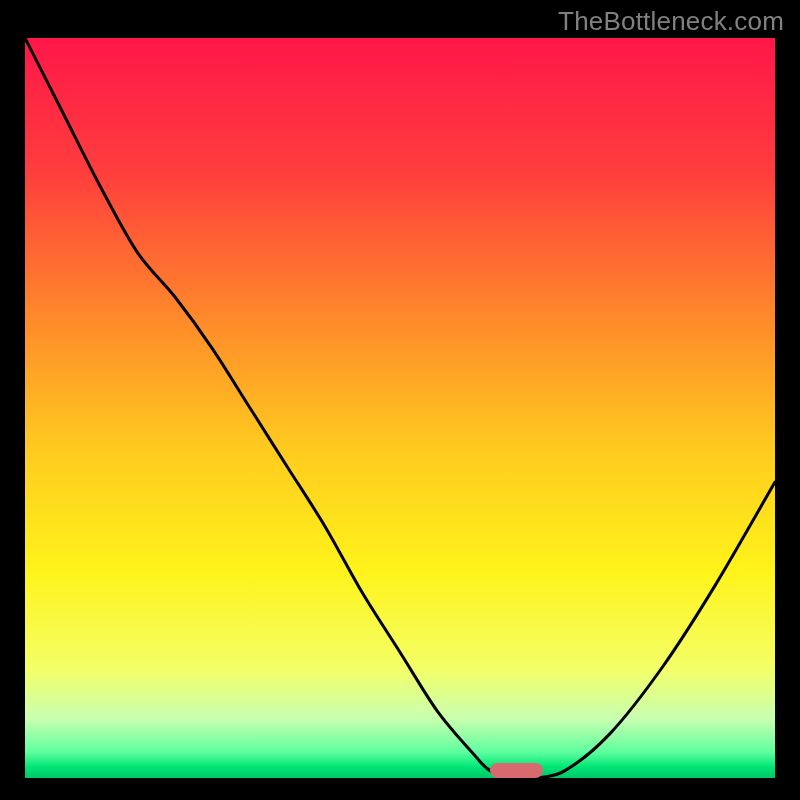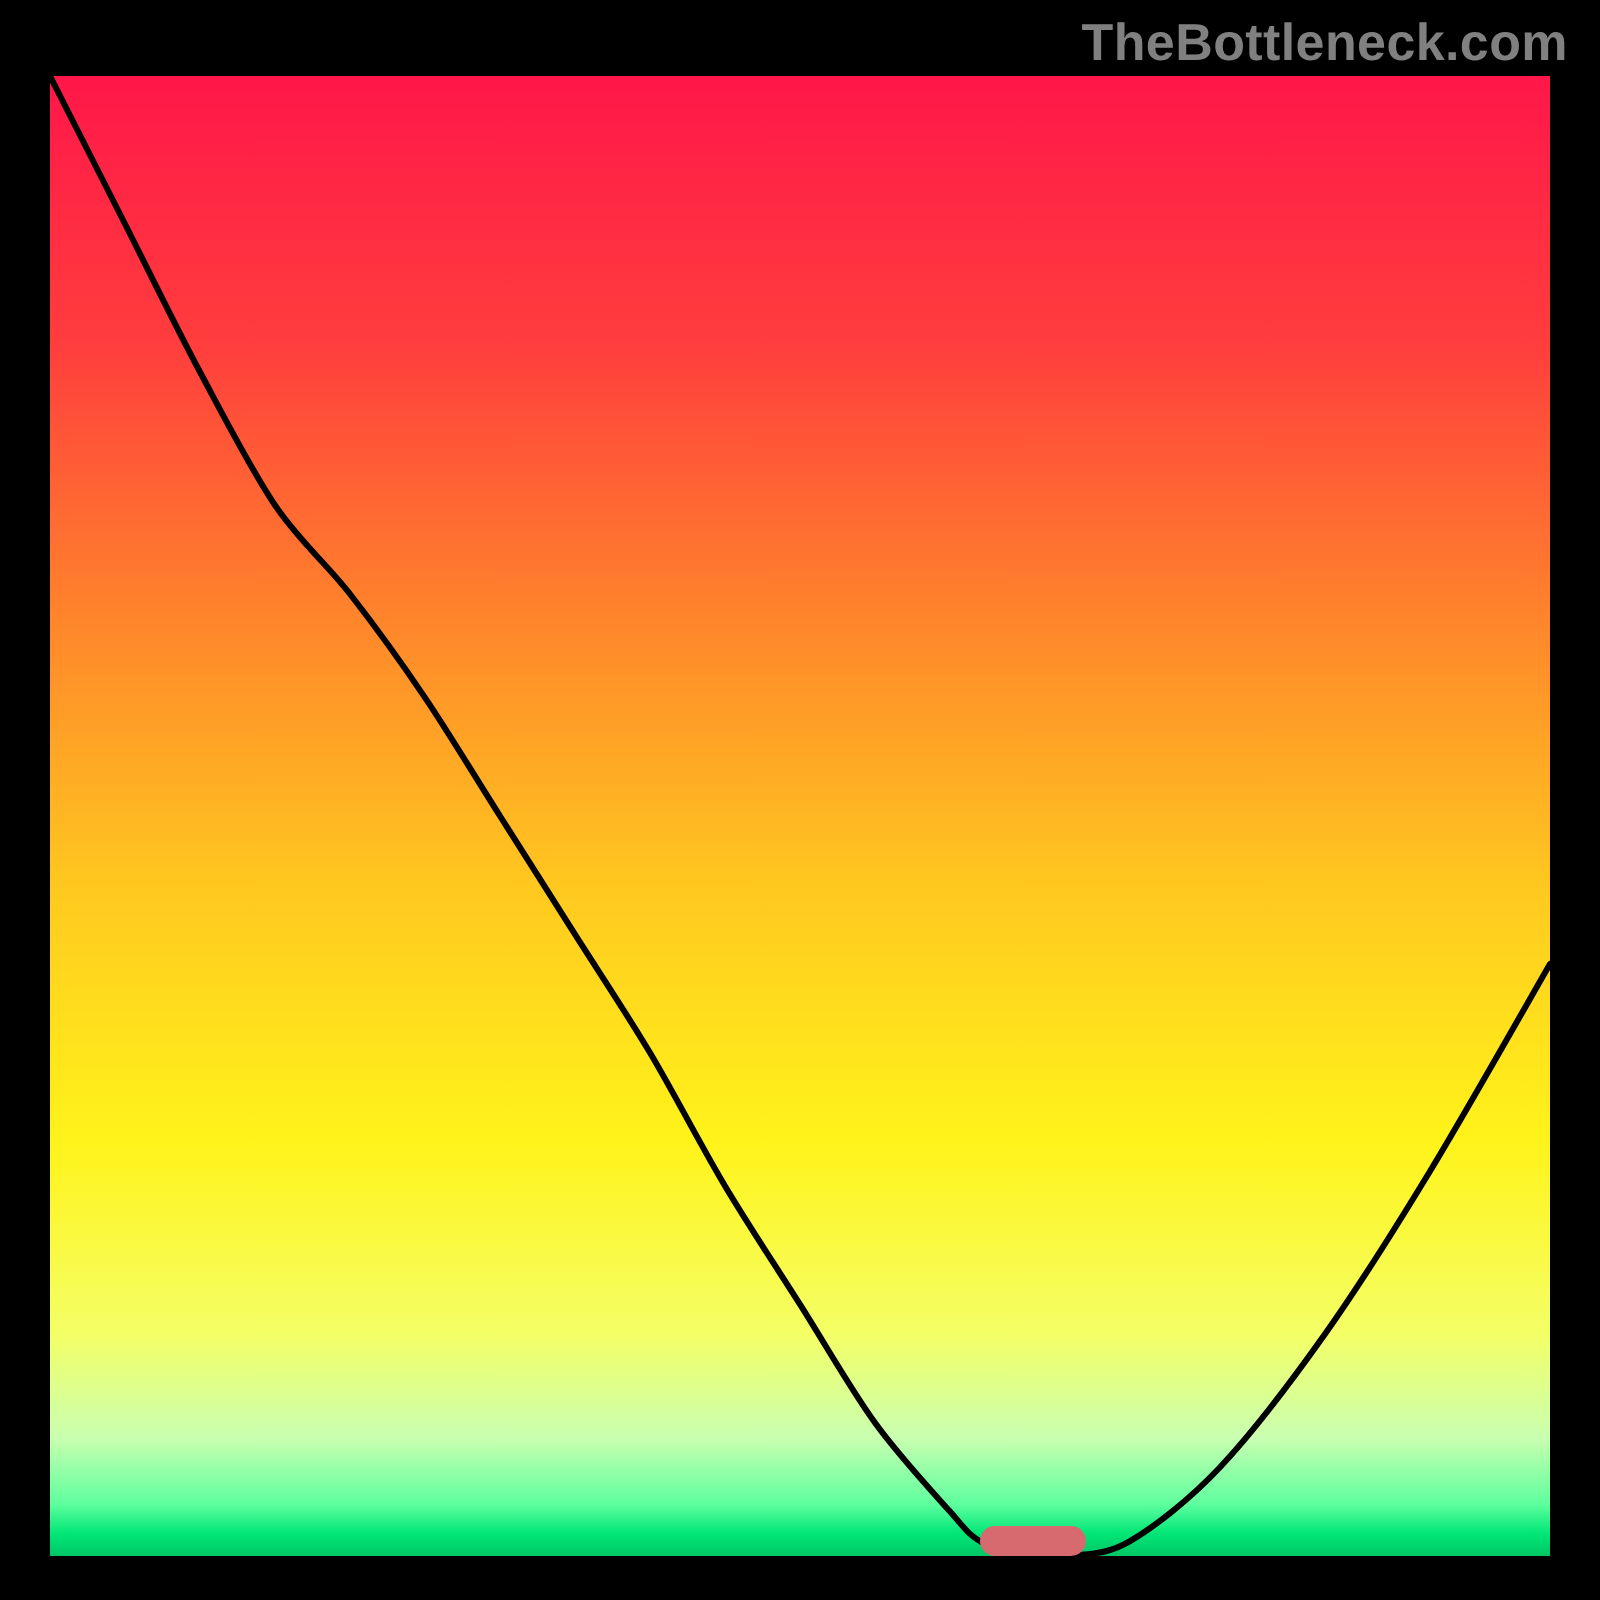--- a/index.html
+++ b/index.html
@@ -17,21 +17,21 @@
     width: 800px;
     height: 800px;
     background: #000;
   }
   .watermark {
     position: absolute;
     top: 6px;
     right: 16px;
     font-family: Arial, Helvetica, sans-serif;
     font-size: 26px;
-    font-weight: bold;
+    font-weight: normal;
     color: #808080;
     letter-spacing: 0.2px;
   }
   .plot {
     position: absolute;
     left: 25px;
     top: 38px;
     width: 750px;
     height: 740px;
     overflow: hidden;

